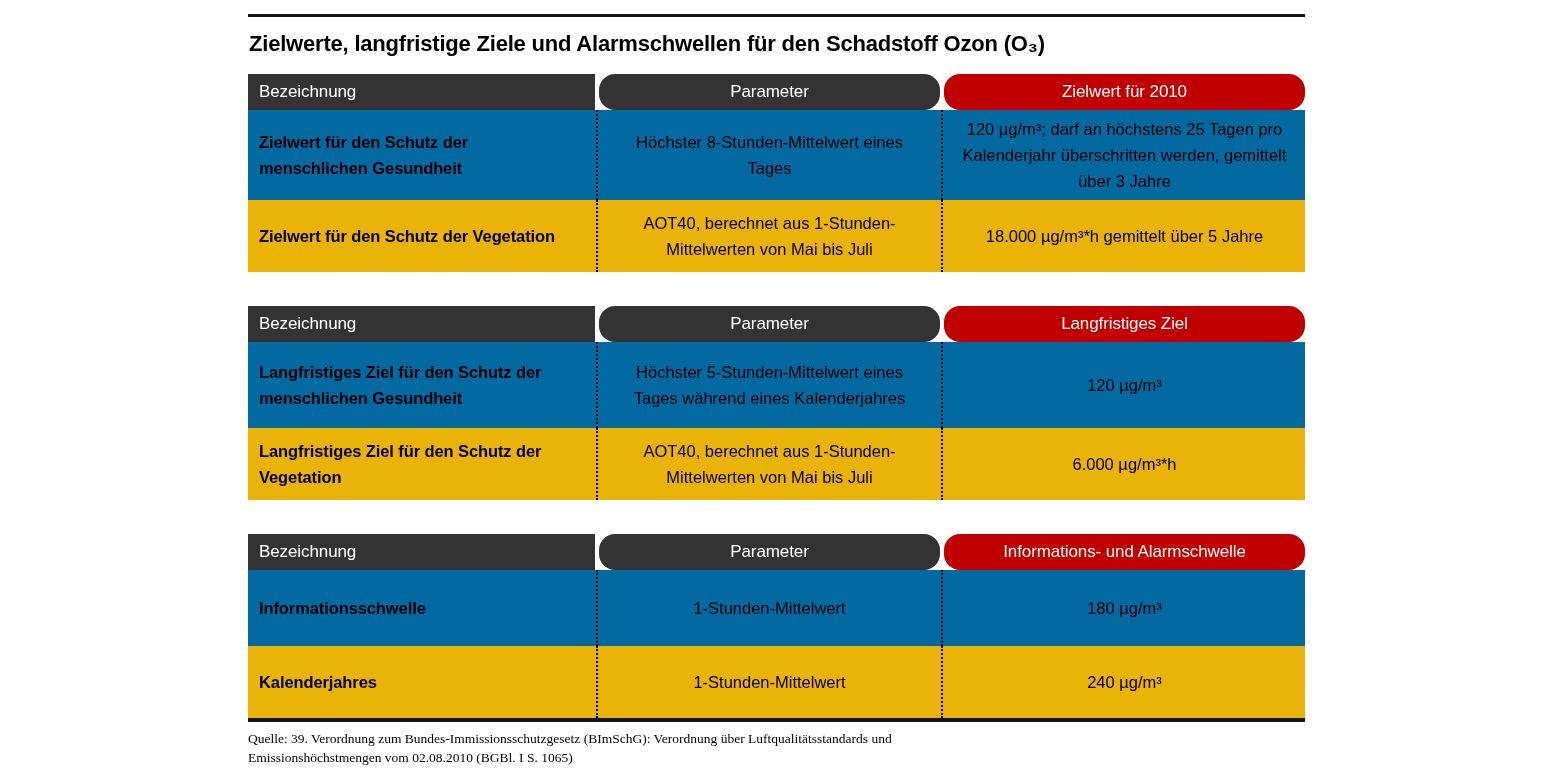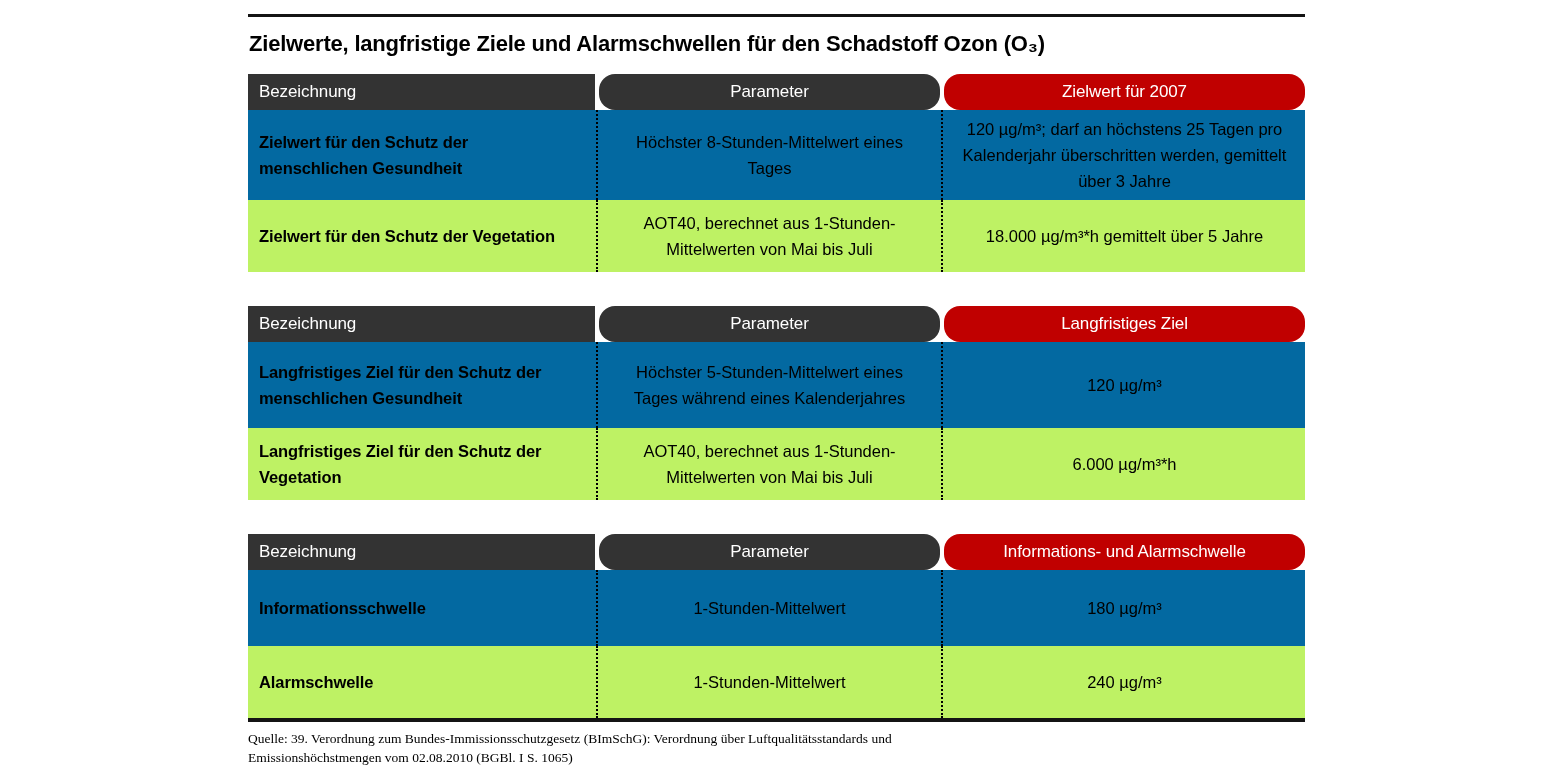--- a/index.html
+++ b/index.html
@@ -44,21 +44,21 @@
     color: #ffffff;
     font-weight: normal;
     font-size: 17px;
     background: #333333;
     letter-spacing: -0.1px;
   }
   .th.first { padding-left: 11px; }
   .th.center { justify-content: center; text-align: center; border-radius: 16px; }
   .th.red { background: #c00000; }
   .trow { position: relative; background: #0369a1; }
-  .trow.alt { background: #bef264; }
+  .trow.alt { background: #eab308; }
   .trow::before, .trow::after {
     content: "";
     position: absolute;
     top: 0;
     bottom: 0;
     width: 0;
     border-left: 2px dotted #000000;
   }
   .trow::before { left: 348px; }
   .trow::after { left: 693px; }
@@ -97,21 +97,21 @@
 <div class="content">
 
   <div class="rule-top"></div>
 
   <h1 class="fig-title">Zielwerte, langfristige Ziele und Alarmschwellen für den Schadstoff Ozon (O₃)</h1>
 
   <section>
     <div class="grid thead">
       <div class="th first">Bezeichnung</div>
       <div class="th center">Parameter</div>
-      <div class="th center red">Zielwert für 2007</div>
+      <div class="th center red">Zielwert für 2010</div>
     </div>
     <div class="grid trow row-tall">
       <div class="td first">Zielwert für den Schutz der menschlichen Gesundheit</div>
       <div class="td center">Höchster 8-Stunden-Mittelwert eines Tages</div>
       <div class="td center">120 µg/m³; darf an höchstens 25 Tagen pro Kalenderjahr überschritten werden, gemittelt über 3 Jahre</div>
     </div>
     <div class="grid trow row-std alt">
       <div class="td first">Zielwert für den Schutz der Vegetation</div>
       <div class="td center">AOT40, berechnet aus 1-Stunden-Mittelwerten von Mai bis Juli</div>
       <div class="td center">18.000 µg/m³*h gemittelt über 5 Jahre</div>
@@ -145,21 +145,21 @@
       <div class="th first">Bezeichnung</div>
       <div class="th center">Parameter</div>
       <div class="th center red">Informations- und Alarmschwelle</div>
     </div>
     <div class="grid trow row-mid">
       <div class="td first">Informationsschwelle</div>
       <div class="td center">1-Stunden-Mittelwert</div>
       <div class="td center">180 µg/m³</div>
     </div>
     <div class="grid trow row-std alt">
-      <div class="td first">Alarmschwelle</div>
+      <div class="td first">Kalenderjahres</div>
       <div class="td center">1-Stunden-Mittelwert</div>
       <div class="td center">240 µg/m³</div>
     </div>
   </section>
 
   <div class="rule-bottom"></div>
 
   <div class="source">
     <div>Quelle: 39. Verordnung zum Bundes-Immissionsschutzgesetz (BImSchG): Verordnung über Luftqualitätsstandards und</div>
     <div>Emissionshöchstmengen vom 02.08.2010 (BGBl. I S. 1065)</div>

